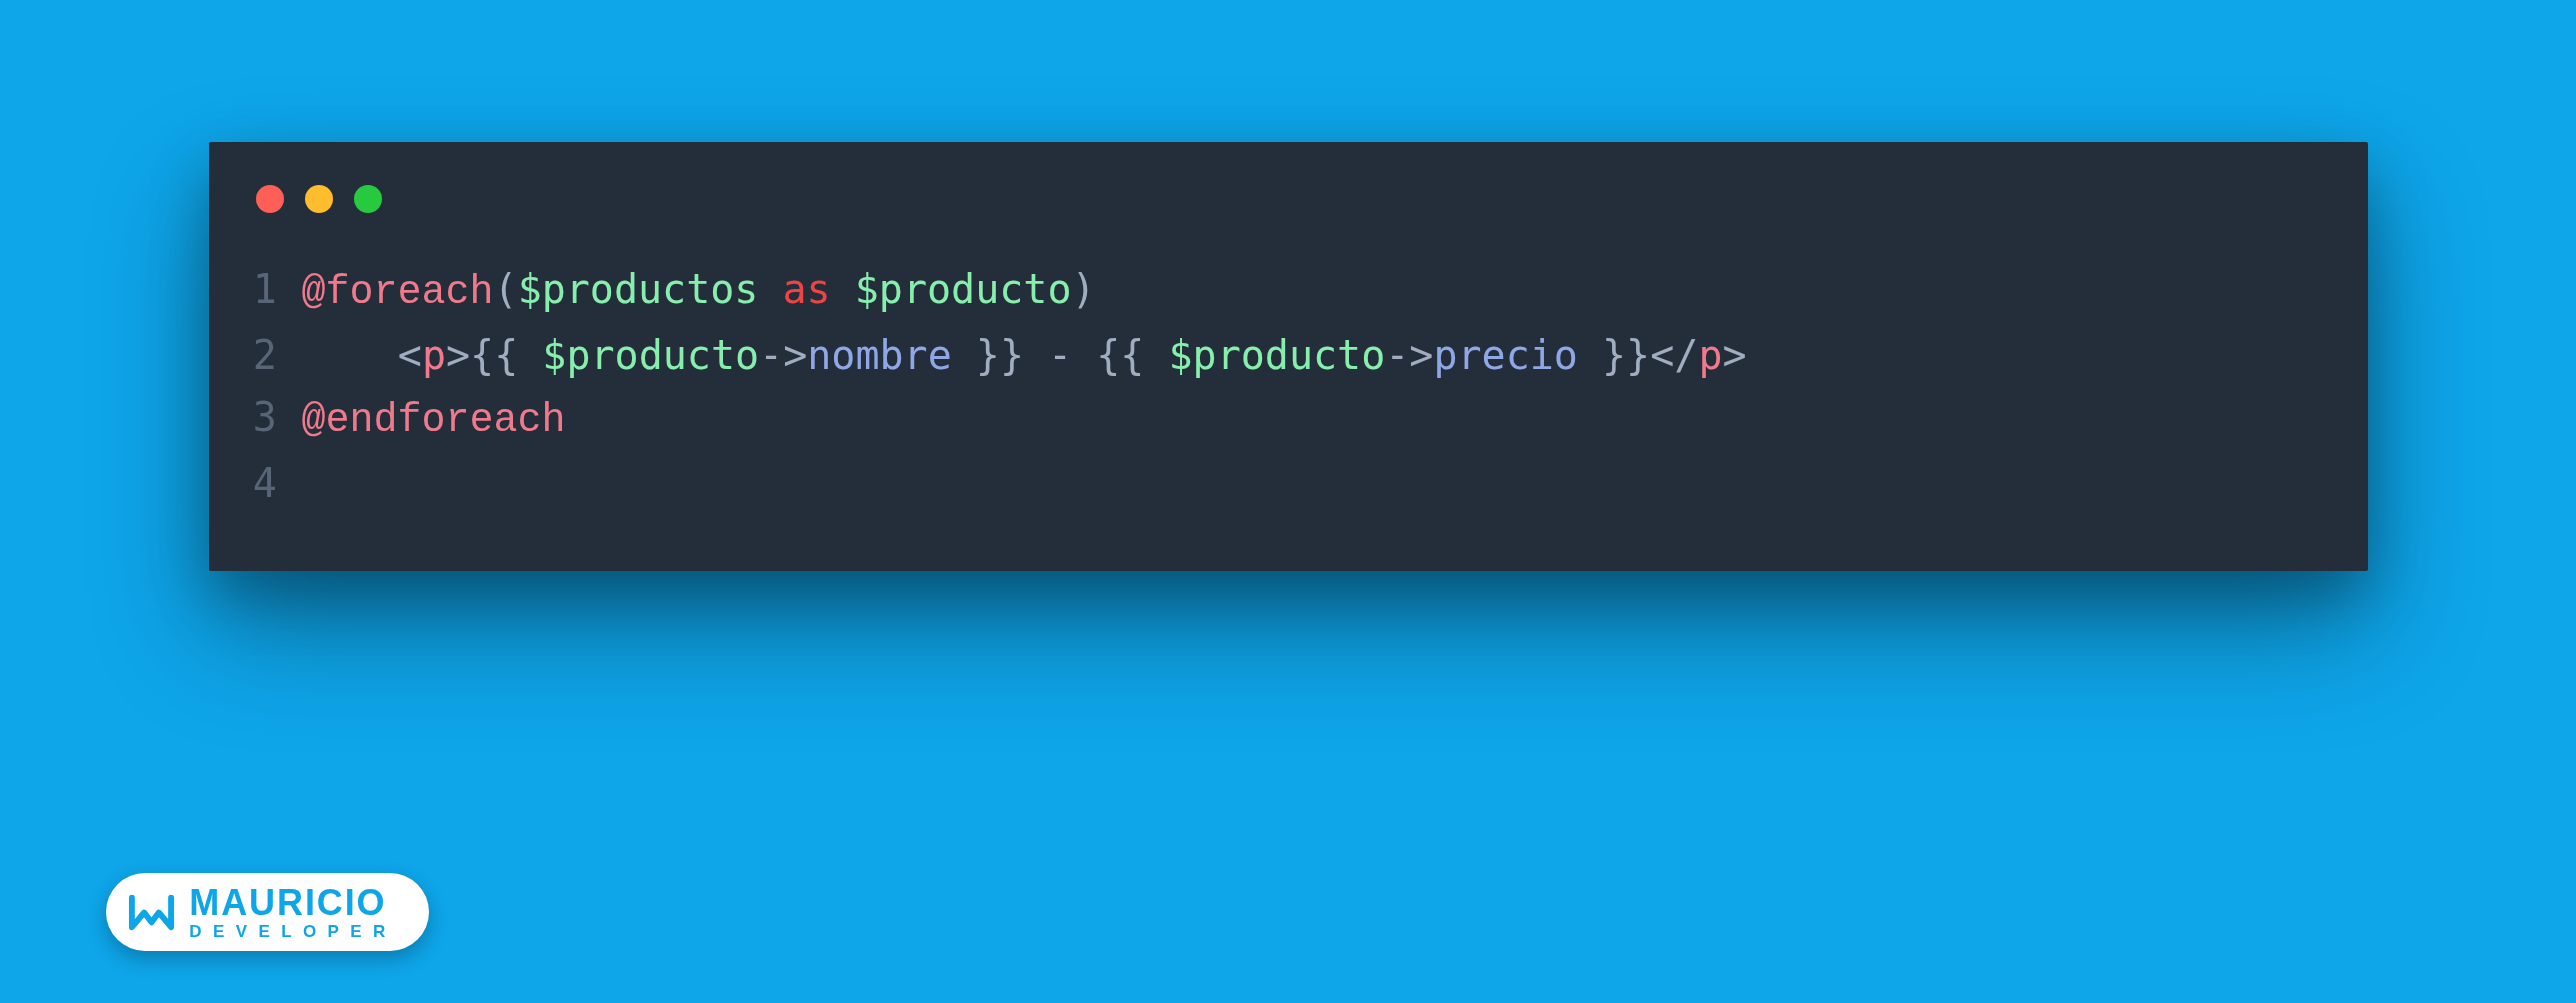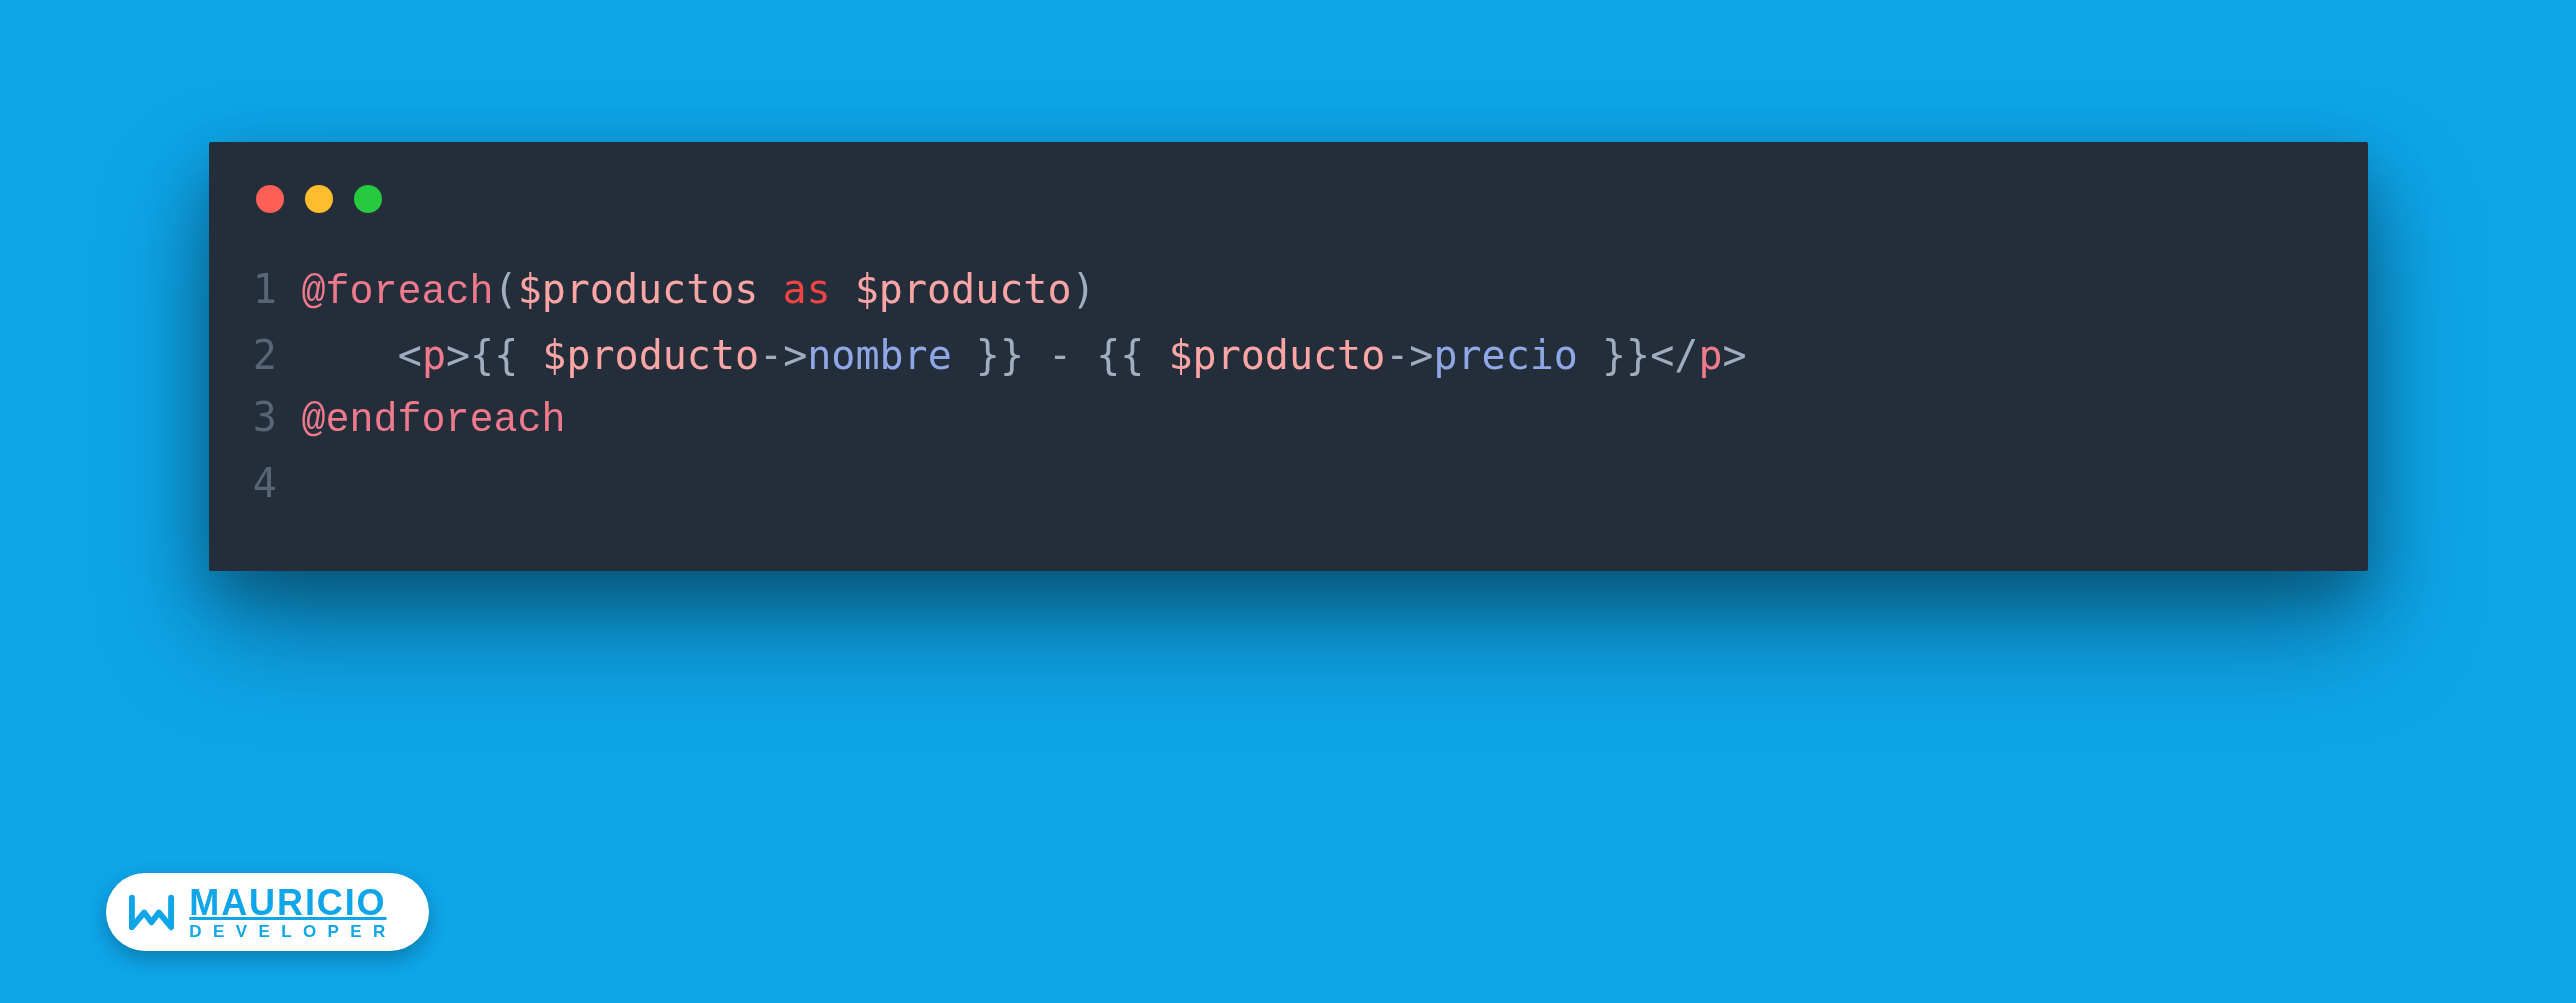--- a/index.html
+++ b/index.html
@@ -60,21 +60,21 @@
     user-select: none;
   }
   .code {
     flex: 1 1 auto;
   }
 
   .indent { display:inline-block; width: 4ch; }
 
   .tok-dir   { color: #f07a8c; font-family: Liberation Mono, monospace; }   
   .tok-paren { color: #a0adc0; }
-  .tok-var   { color: #fca5a5; }
+  .tok-var   { color: #86efac; }
   .tok-kw    { color: #ef4444; }
   .tok-tag-br{ color: #a0adc0; }
   .tok-tag   { color: #f07a8c; }
   .tok-mst   { color: #a0adc0; }
   .tok-arrow { color: #a0adc0; }
   .tok-prop  { color: #8fa7e6; }
   .tok-plain { color: #a0adc0; }
 
   .brand-badge {
     position: absolute;
@@ -99,21 +99,20 @@
     display: flex;
     flex-direction: column;
     line-height: 1;
   }
   .brand-name {
     font-family: Arial, Helvetica, sans-serif;
     font-weight: 900;
     font-size: 36px;
     letter-spacing: 1.9px;
     color: #0ea5e9;
-    text-decoration: underline;
   }
   .brand-sub {
     font-family: Arial, Helvetica, sans-serif;
     font-weight: 700;
     font-size: 17px;
     letter-spacing: 11.4px;
     color: #0ea5e9;
     margin-top: 1.9px;
     text-align: right;
   }

